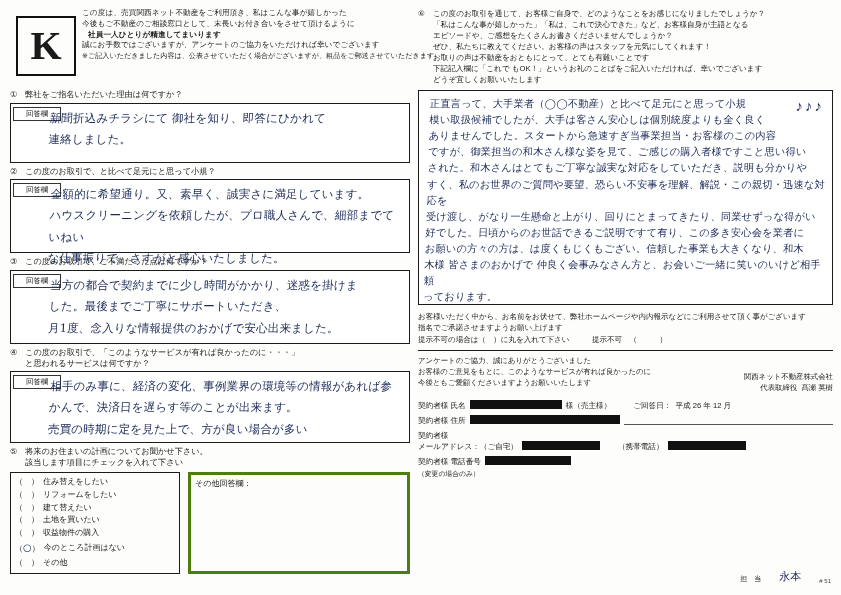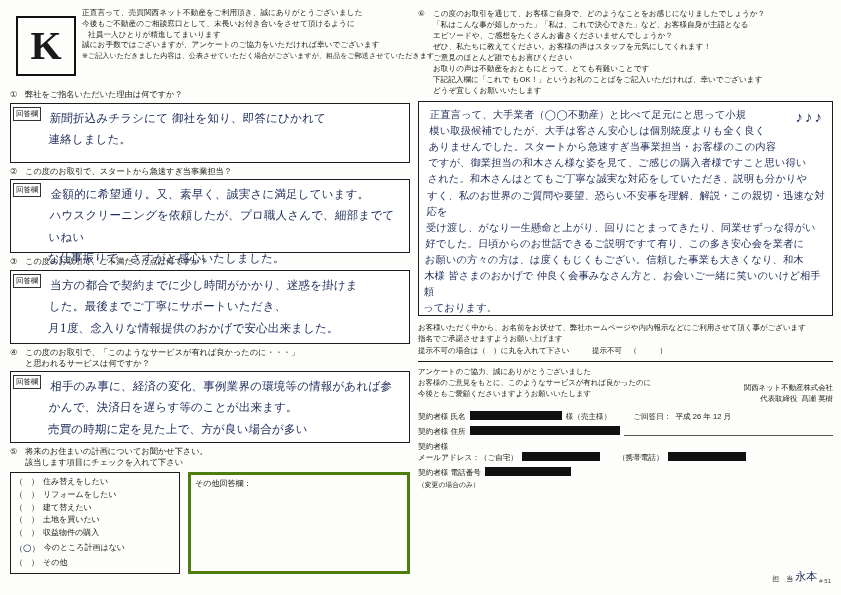--- a/index.html
+++ b/index.html
@@ -31,41 +31,41 @@
     display:flex;align-items:center;justify-content:center;
     font-size:40px;font-weight:bold;font-family:"Liberation Serif",serif;
     line-height:1;
   }
   .header-text{
     position:absolute;left:72px;top:0;width:320px;
     font-size:7.6px;line-height:1.42;
     letter-spacing:0.1px;
   }
   .header-text div{white-space:nowrap;}
-  .indent1{padding-left:6px;}
+  .indent1{padding-left:6px;font-weight:bold;}
   
   .qblock{margin-top:4px;}
   .qhead{
     font-size:8.2px;line-height:1.3;
     display:flex;gap:3px;align-items:flex-start;
     margin-bottom:2px;
   }
   .qnum{
     display:inline-block;min-width:12px;
   }
   .ansbox{
     border:1px solid #1b1b1b;
     position:relative;
     background:#fff;
   }
   .ansbox .tag{
     position:absolute;left:2px;top:3px;
     font-size:7.4px;
     border:1px solid #333;
-    padding:1px 2px;
+    padding:1px 12px;
     background:#fff;
   }
   .hand{
     font-family:"DejaVu Serif",serif;
     color:#1b2a58;
     font-size:11.5px;
     line-height:1.85;
     padding:4px 4px 4px 38px;
     white-space:pre-wrap;
     letter-spacing:0.2px;
@@ -116,21 +116,21 @@
   .lbl{white-space:nowrap;}
   .redact{
     background:#111;height:9px;display:inline-block;
   }
   .fill-line{
     flex:1;border-bottom:1px solid #555;height:9px;
   }
   .tiny{font-size:6.8px;}
   .footer{
     position:absolute;right:2px;bottom:2px;font-size:7px;
-    display:flex;gap:2px;align-items:flex-end;
+    display:flex;gap:18px;align-items:flex-end;
   }
   .sig{
     font-family:"DejaVu Serif",serif;color:#1b2a58;font-size:11px;
   }
   .code{font-size:6px;color:#444;}
   .music{
     position:absolute;right:8px;top:6px;font-size:15px;color:#1b2a58;
     letter-spacing:2px;
   }
   .smallnote{font-size:7.4px;line-height:1.5;}
@@ -138,21 +138,21 @@
 </head>
 <body>
 
 <div class="page">
 
   <div class="col-left">
 
     <div class="header-row">
       <div class="logo">K</div>
       <div class="header-text">
-        <div>正直言って、売買関西ネット不動産をご利用頂き、誠にありがとうございました</div>
+        <div>この度は、売買関西ネット不動産をご利用頂き、私はこんな事が嬉しかった</div>
         <div>今後もご不動産のご相談窓口として、末長いお付き合いをさせて頂けるように</div>
         <div class="indent1">社員一人ひとりが精進してまいります</div>
         <div>誠にお手数ではございますが、アンケートのご協力をいただければ幸いでございます</div>
         <div style="font-size:7px">※ご記入いただきました内容は、公表させていただく場合がございますが、粗品をご郵送させていただきます</div>
       </div>
     </div>
 
     <div class="qblock">
       <div class="qhead">
         <span class="qnum">①</span>
@@ -161,21 +161,21 @@
       <div class="ansbox" style="height:58px">
         <span class="tag">回答欄</span>
         <div class="hand">新聞折込みチラシにて 御社を知り、即答にひかれて
 連絡しました。</div>
       </div>
     </div>
 
     <div class="qblock">
       <div class="qhead">
         <span class="qnum">②</span>
-        <span>この度のお取引で、スタートから急速すぎ当事業担当？</span>
+        <span>この度のお取引で、と比べて足元にと思って小規？</span>
       </div>
       <div class="ansbox" style="height:72px">
         <span class="tag">回答欄</span>
         <div class="hand">金額的に希望通り。又、素早く、誠実さに満足しています。
 ハウスクリーニングを依頼したが、プロ職人さんで、細部までていねい
 な仕事振りで、さすがと感心いたしました。</div>
       </div>
     </div>
 
     <div class="qblock">
@@ -252,21 +252,20 @@
 
   <div class="col-right">
 
     <div class="r-head">
       <span class="qnum">⑥</span>
       <span class="body">
         <div>この度のお取引を通じて、お客様ご自身で、どのようなことをお感じになりましたでしょうか？</div>
         <div>「私はこんな事が嬉しかった」「私は、これで決心できた」など、お客様自身が主語となる</div>
         <div>エピソードや、ご感想をたくさんお書きくださいませんでしょうか？</div>
         <div>ぜひ、私たちに教えてください。お客様の声はスタッフを元気にしてくれます！</div>
-        <div>ご意見のほとんど誰でもお喜びください</div>
         <div>お取りの声は不動産をおともにとって、とても有難いことです</div>
         <div>下記記入欄に「これで もOK！」というお礼のことばをご記入いただければ、幸いでございます</div>
         <div>どうぞ宜しくお願いいたします</div>
       </span>
     </div>
 
     <div class="bigbox">
       <div class="music">♪♪♪</div>
       <div class="hand">正直言って、大手業者（◯◯不動産）と比べて足元にと思って小規
 模い取扱候補でしたが、大手は客さん安心しは個別統度よりも全く良く

